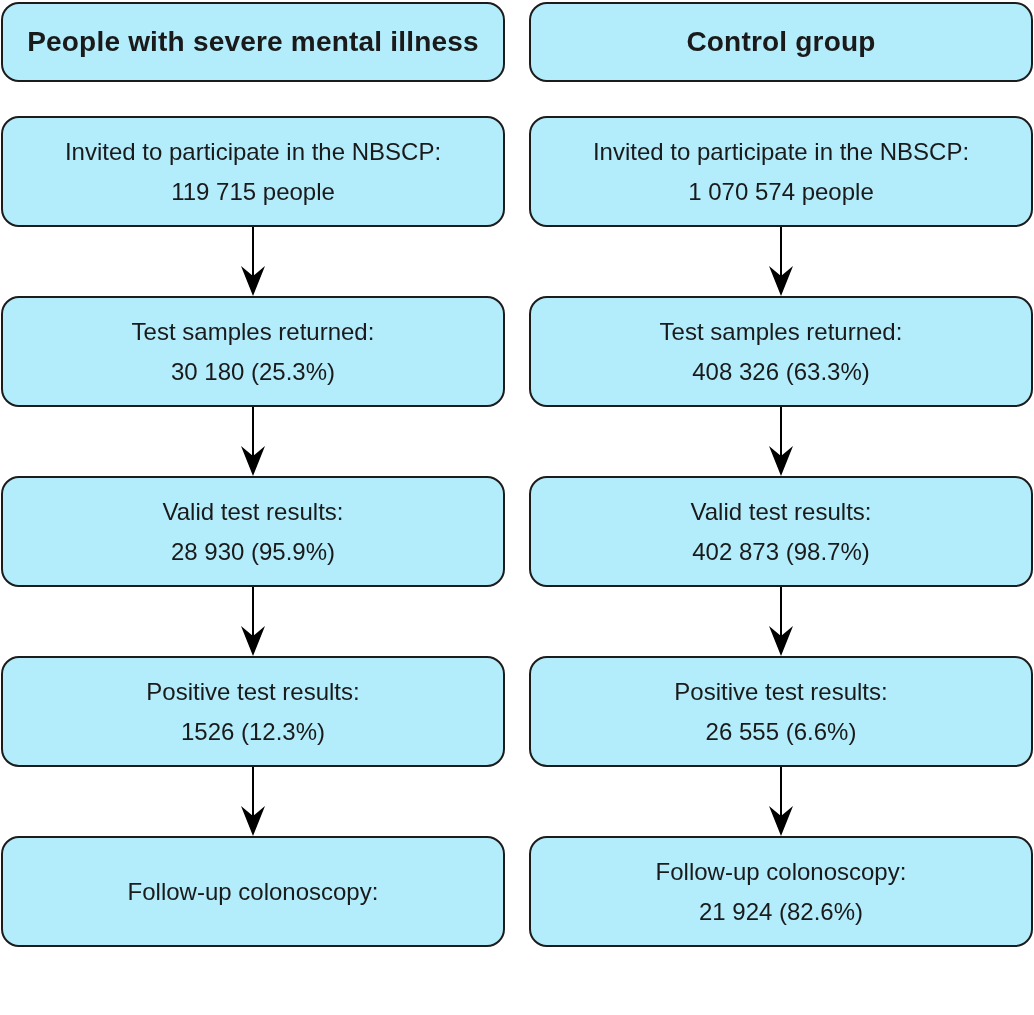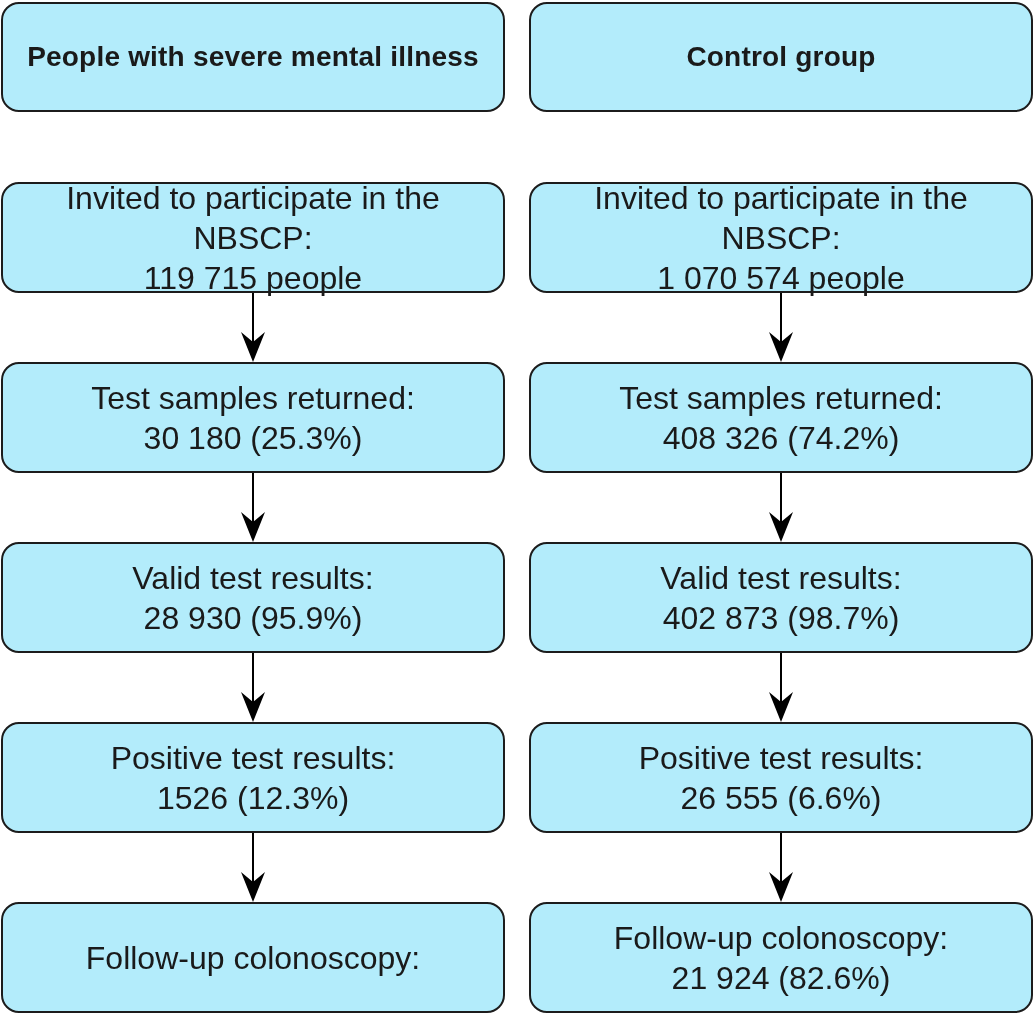--- a/index.html
+++ b/index.html
@@ -29,27 +29,27 @@
     background: #b3ecfb;
     border: 2px solid #1c1c1c;
     border-radius: 18px;
     height: 111px;
     display: flex;
     flex-direction: column;
     justify-content: center;
     align-items: center;
     text-align: center;
     color: #1a1a1a;
-    font-size: 32px;
+    font-size: 24px;
     line-height: 40px;
     padding: 0 10px;
   }
   .box.header {
-    height: 110px;
-    margin-bottom: 70px;
+    height: 80px;
+    margin-bottom: 34px;
     font-weight: bold;
     font-size: 28px;
     letter-spacing: 0.2px;
     text-align: right;
   }
   .arrow {
     height: 69px;
     display: flex;
     justify-content: center;
     align-items: flex-start;
@@ -128,21 +128,21 @@
     </div>
     <div class="arrow">
       <svg width="26" height="69" viewBox="0 0 26 69" xmlns="http://www.w3.org/2000/svg">
         <line x1="13" y1="0" x2="13" y2="50" stroke="#000000" stroke-width="2"></line>
         <polygon points="13,69 1,39 13,49 25,39" fill="#000000"></polygon>
       </svg>
     </div>
 
     <div class="box">
       <span>Test samples returned:</span>
-      <span>408 326 (74.2%)</span>
+      <span>408 326 (63.3%)</span>
     </div>
     <div class="arrow">
       <svg width="26" height="69" viewBox="0 0 26 69" xmlns="http://www.w3.org/2000/svg">
         <line x1="13" y1="0" x2="13" y2="50" stroke="#000000" stroke-width="2"></line>
         <polygon points="13,69 1,39 13,49 25,39" fill="#000000"></polygon>
       </svg>
     </div>
 
     <div class="box">
       <span>Valid test results:</span>

